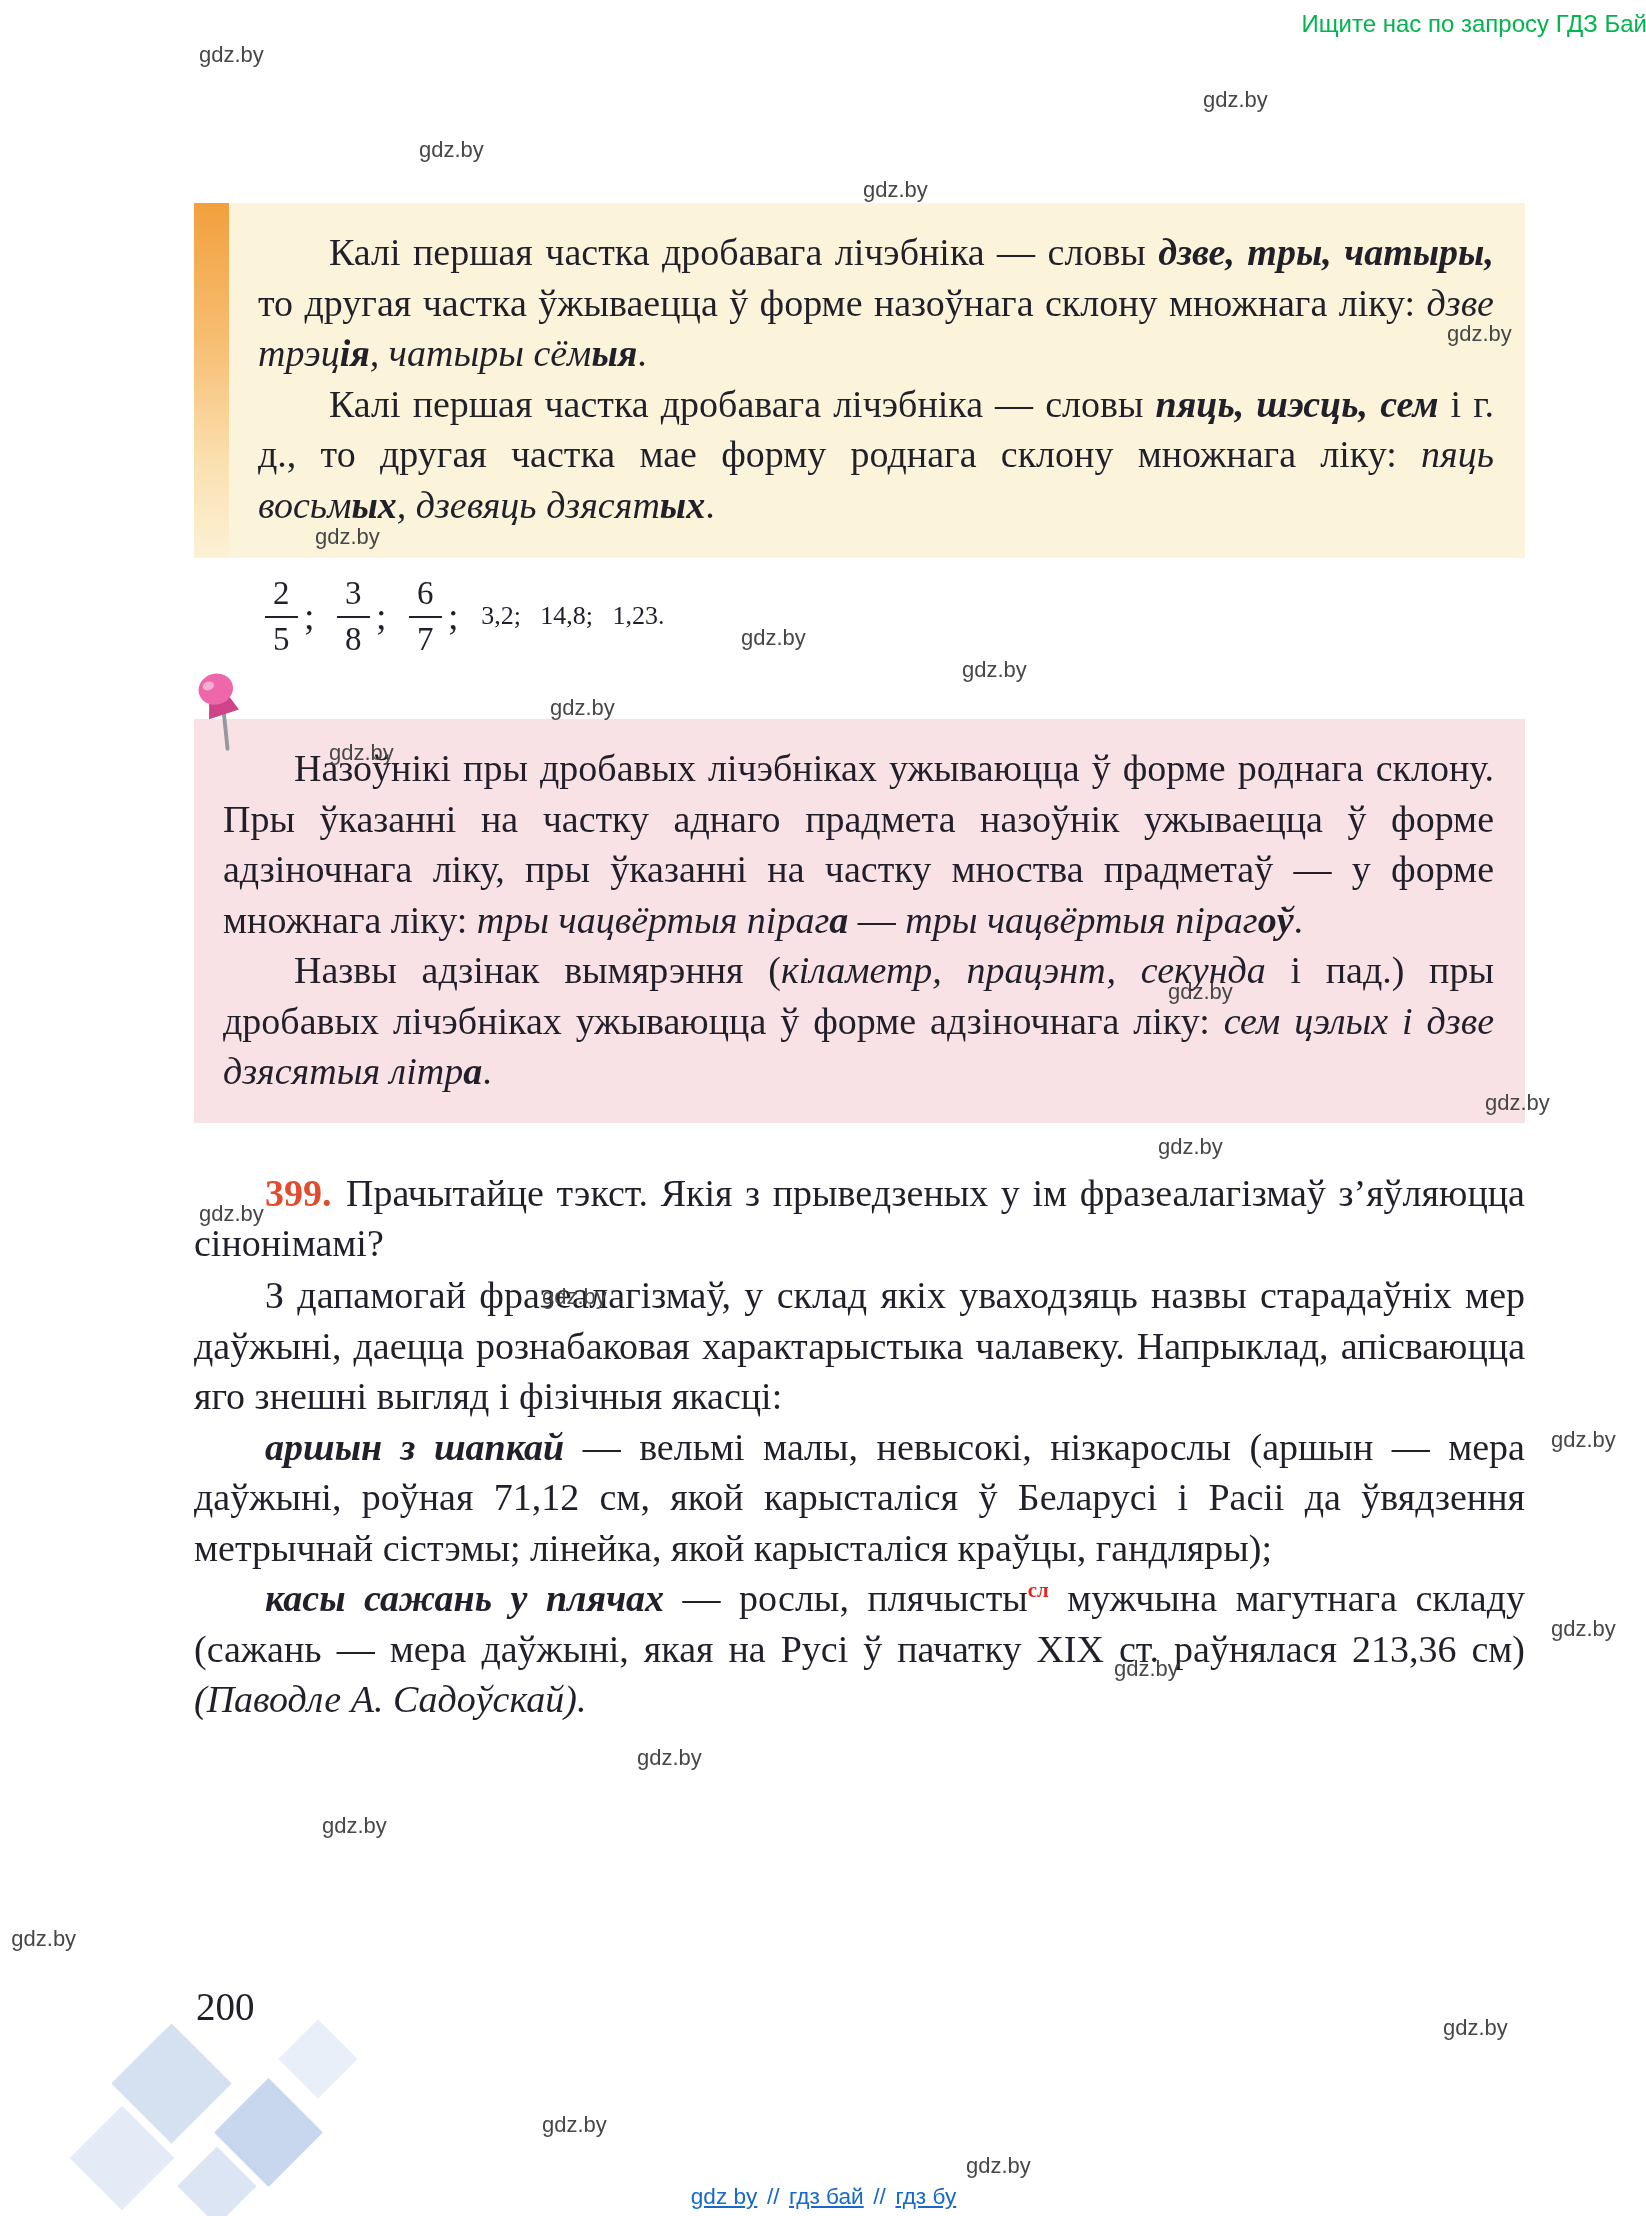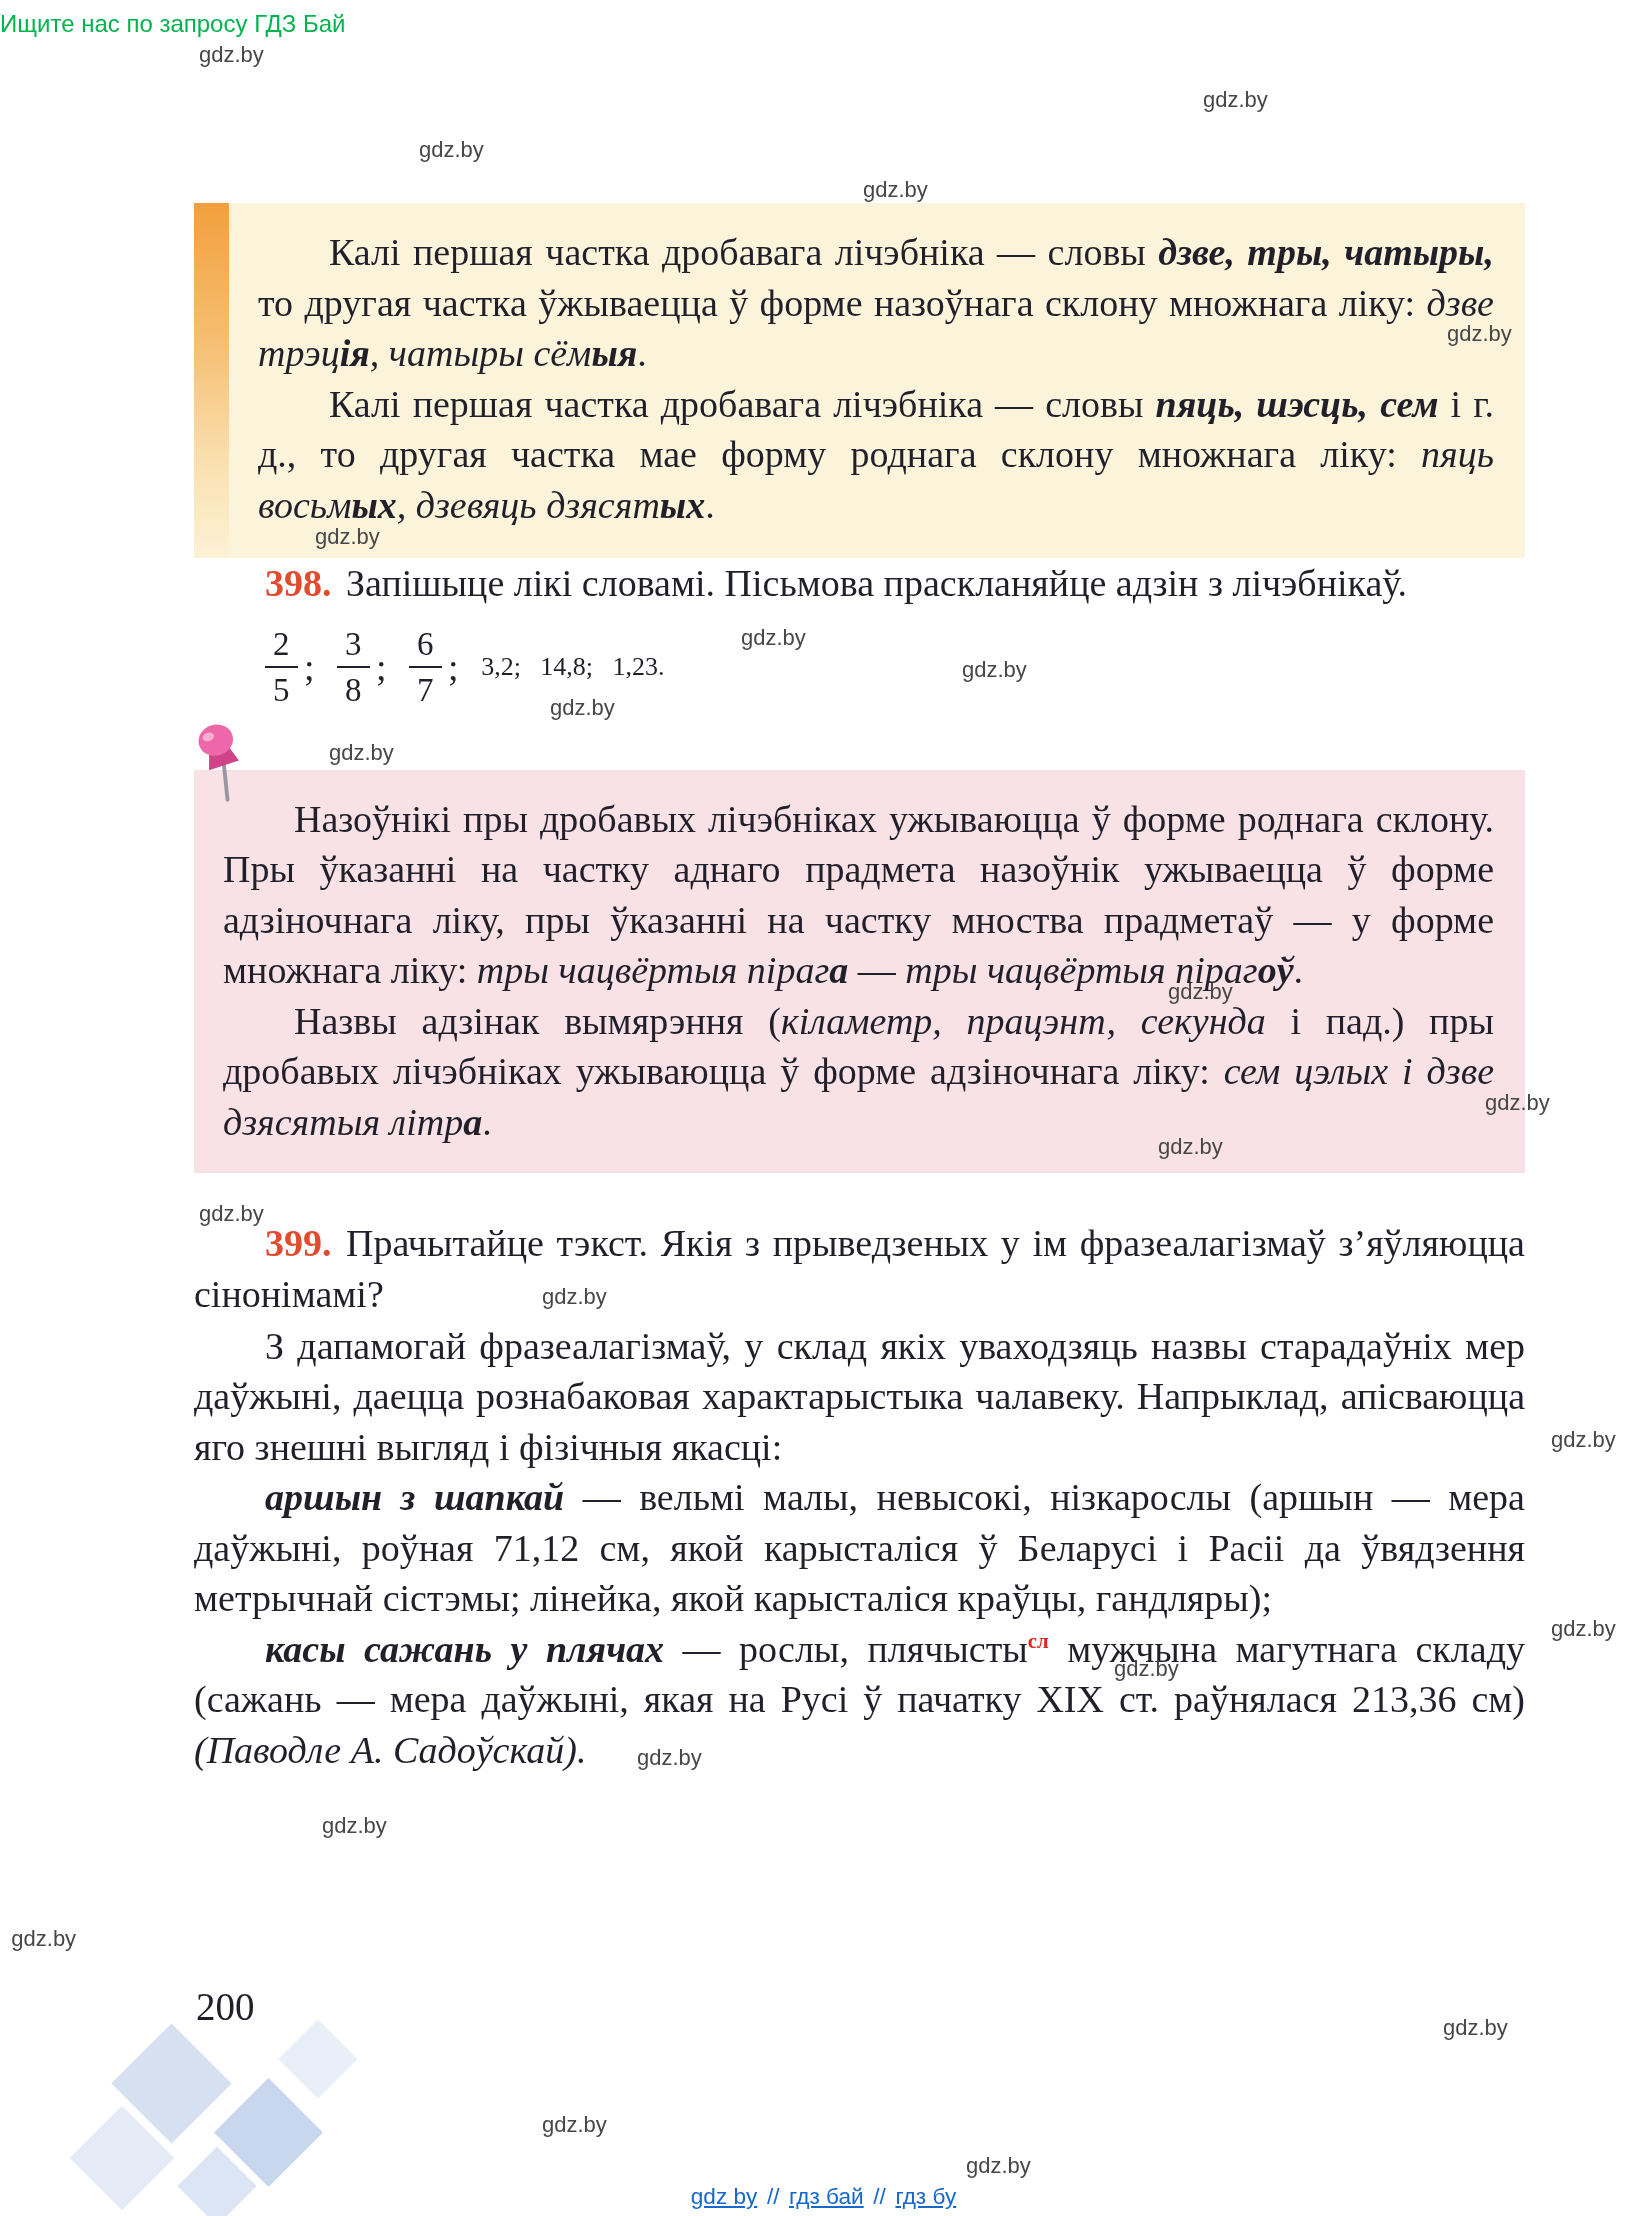--- a/index.html
+++ b/index.html
@@ -1,18 +1,18 @@
 <!DOCTYPE html>
 <html style="--banner-green: #00b44e; --rule-box-bg: #fcf4da; --rule-bar-orange: #f2a03d; --note-box-bg: #f8e2e6; --exercise-red: #e14b2e; --mark-red: #e3261d; --link-blue: #1668c9; --text-dark: #201f2a; --watermark-gray: #474747; --pushpin-pink: #ee67ab; --diamond-blue: #d7e2f2;font-size:13px"><head>
 <meta charset="utf-8">
 <style>
   html,body{margin:0;padding:0;background:#ffffff}
   .page{position:relative;width:1647px;height:2216px;background:#ffffff;overflow:hidden;
         font-family:"Liberation Serif",serif;color:var(--text-dark,#201f2a)}
-  .top-banner{position:absolute;top:9.7px;left:0;width:100%;text-align:left;
+  .top-banner{position:absolute;top:9.7px;left:0;width:100%;text-align:right;
         font-family:"Liberation Sans",sans-serif;font-size:24px;color:var(--banner-green,#00b44e);z-index:6}
   .wm{position:absolute;font-family:"Liberation Sans",sans-serif;font-size:22px;
         color:var(--watermark-gray,#474747);z-index:6;white-space:nowrap}
   .content{position:absolute;left:194px;top:203px;width:1331px;font-size:38px;line-height:1.33;
         text-align:justify;z-index:1}
   .content p{margin:0}
   .rulebox{position:relative;background:var(--rule-box-bg,#fcf4da);padding:24px 31px 28px 64px}
   .rule-bar{position:absolute;left:0;top:0;bottom:0;width:35px;
         background:linear-gradient(180deg,var(--rule-bar-orange,#f2a03d) 0%,#f6bd70 38%,#fadfae 72%,#fcf2d5 100%)}
   .indent{text-indent:71px}
@@ -81,21 +81,20 @@
   <span class="wm" style="left:966px;top:2153px">gdz.by</span>
 
   <div class="content">
 
     <div class="rulebox">
       <span class="rule-bar"></span>
       <p class="indent"><span>Калі першая частка дробавага лічэбніка — словы </span><span class="bi">дзве, тры, чатыры,</span><span> то другая частка ўжываецца ў форме назоўнага склону множнага ліку: </span><span class="i">дзве трэц</span><span class="bi">ія</span><span class="i">, чатыры сём</span><span class="bi">ыя</span><span>.</span></p>
       <p class="indent"><span>Калі першая частка дробавага лічэбніка — словы </span><span class="bi">пяць, шэсць, сем</span><span> і г. д., то другая частка мае форму роднага склону множнага ліку: </span><span class="i">пяць восьм</span><span class="bi">ых</span><span class="i">, дзевяць дзясят</span><span class="bi">ых</span><span>.</span></p>
     </div>
 
-    <p class="ex-head"><span class="ex-num">398.</span><span>Запішыце лікі словамі. Пісьмова праскланяйце адзін з лічэбнікаў.</span></p>
 
     <div class="frac-line">
       <span class="frac">
           <span class="fn">2</span>
           <span class="fd">5</span>
         </span>
         <span class="fsep">;</span>
       <span class="frac">
           <span class="fn">3</span>
           <span class="fd">8</span>

